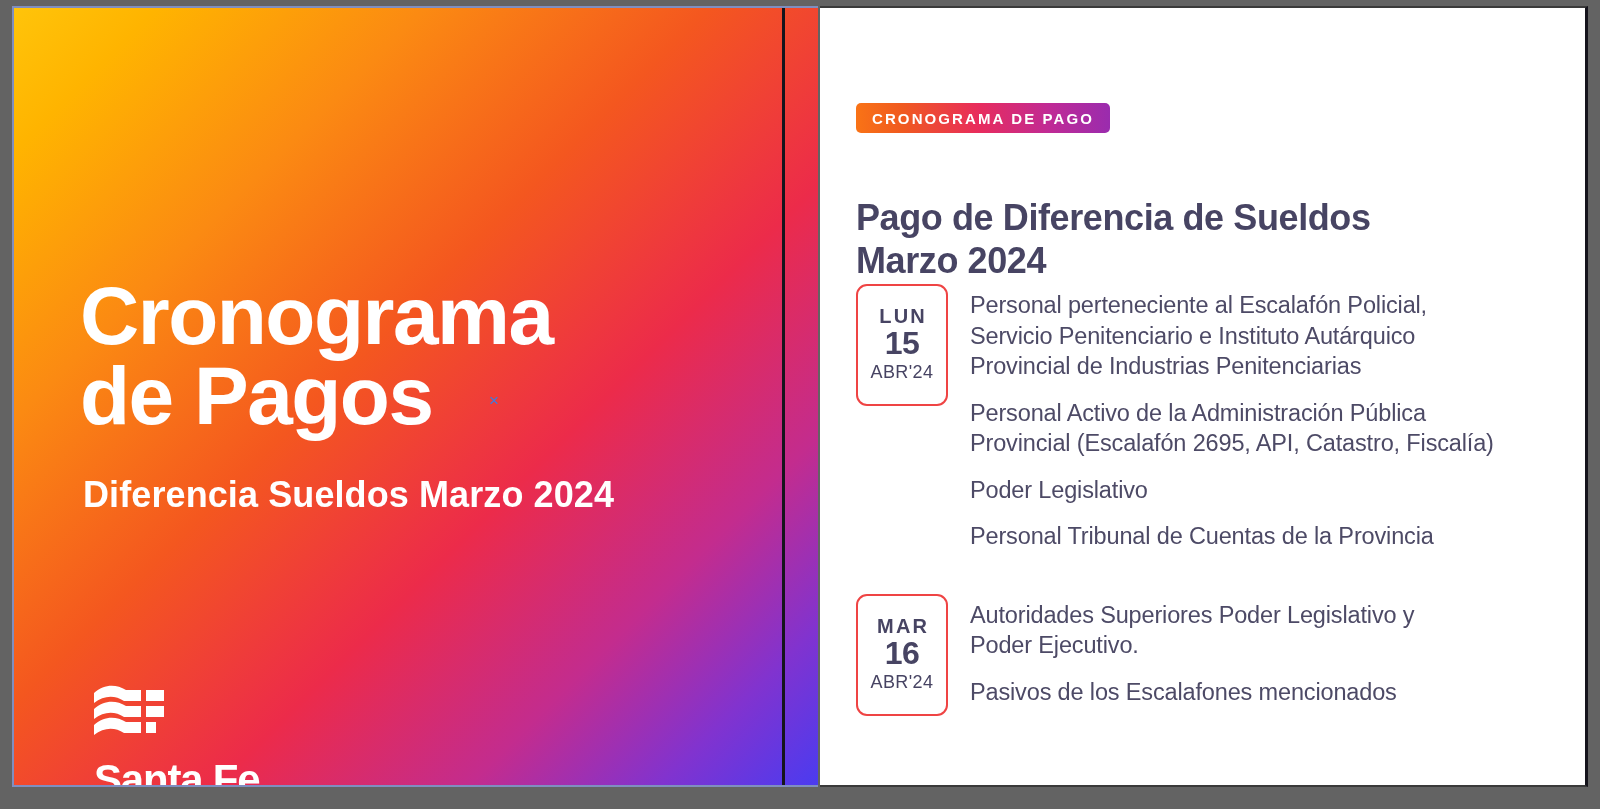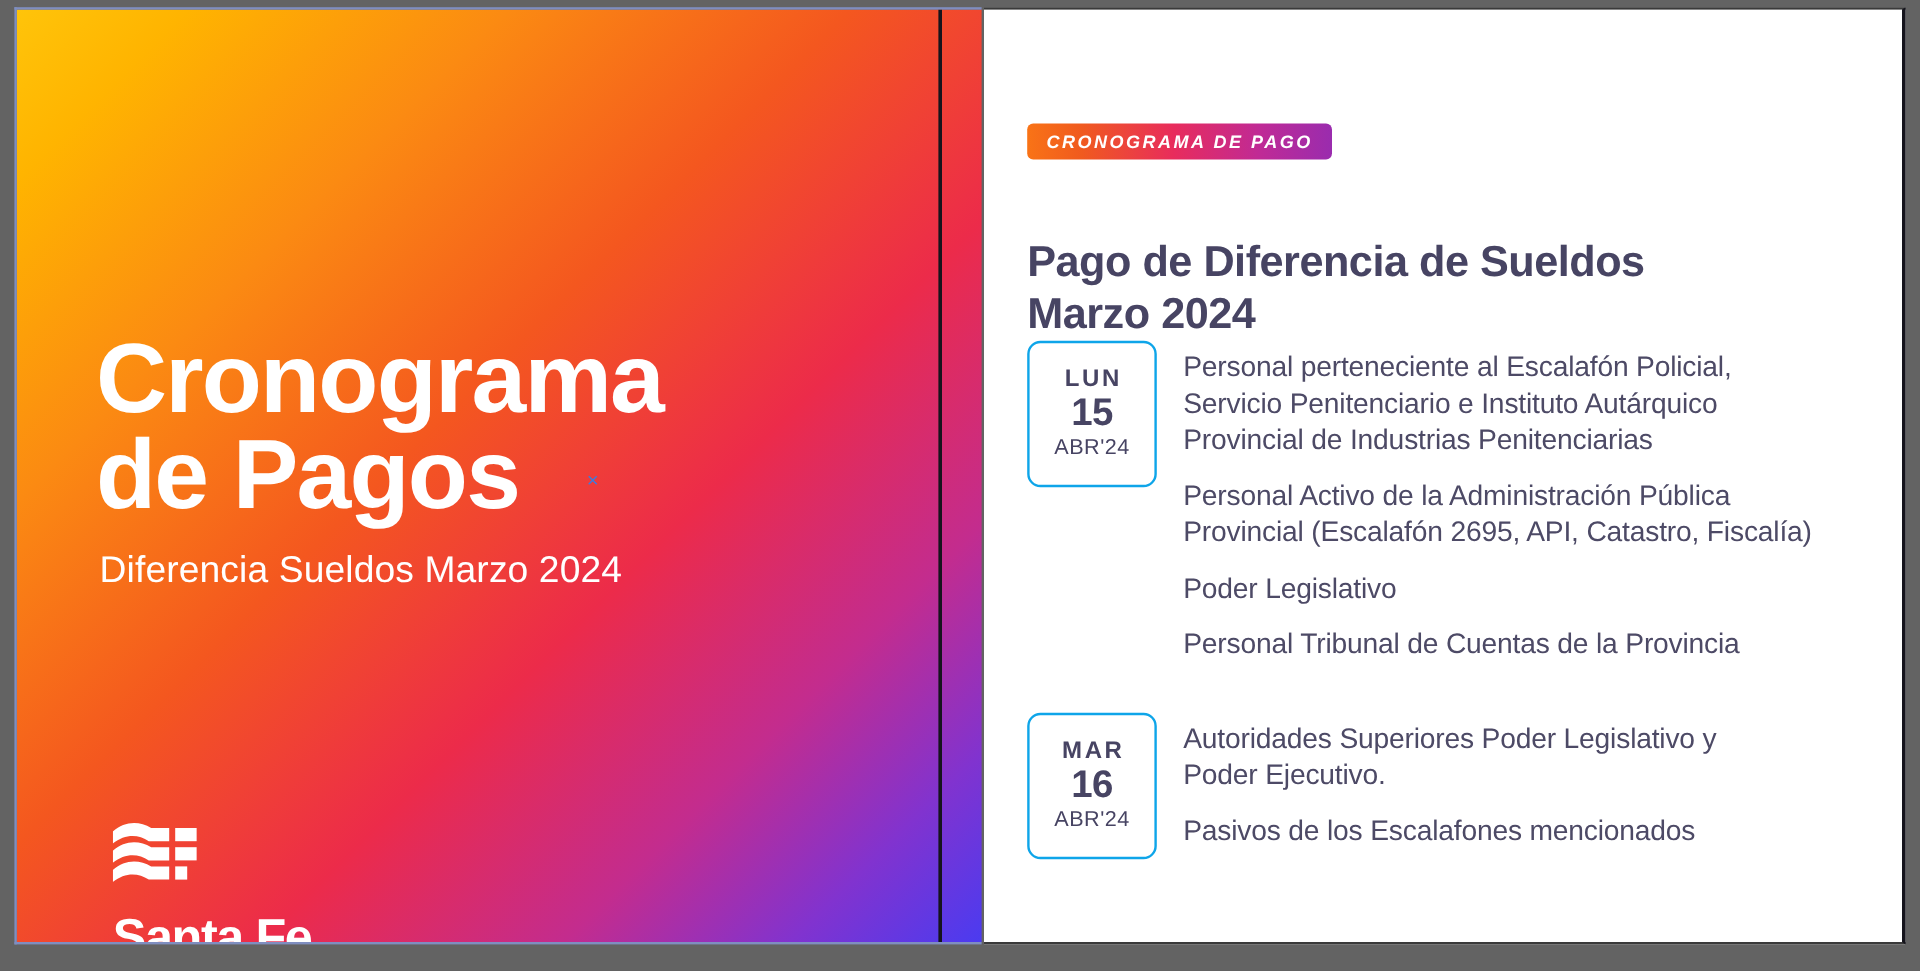--- a/index.html
+++ b/index.html
@@ -62,24 +62,24 @@
     font-size: 82px;
     line-height: 0.97;
     font-weight: 700;
     color: #ffffff;
     letter-spacing: -1.5px;
     white-space: pre-line;
   }
 
   #hero-subtitle {
     position: absolute;
-    top: 449px;
+    top: 466px;
     left: 3px;
-    font-size: 31px;
-    font-weight: 400;
+    font-size: 36px;
+    font-weight: 700;
     color: #ffffff;
     letter-spacing: 0.1px;
   }
 
   
   #cursor-x {
     position: absolute;
     left: 406px; top: 385px;
     width: 16px; height: 16px;
     color: #3b7de0;
@@ -142,21 +142,20 @@
     padding: 0 16px;
     display: inline-flex;
     align-items: center;
     border-radius: 5px;
     background: linear-gradient(90deg,
       #F97316 0%,
       #F05A1F 18%,
       #E82C5C 48%,
       #C02A95 76%,
       #9A2CAE 100%);
-    font-style: italic;
   }
   #badge-label {
     font-size: 15px;
     font-weight: 700;
     color: #ffffff;
     letter-spacing: 2.1px;
   }
 
   
   #headline {
@@ -181,23 +180,23 @@
 
   .sched-group {
     display: flex;
     align-items: flex-start;
     gap: 22px;
     margin-bottom: 42px;
   }
 
   .date-box {
     flex: 0 0 auto;
-    width: 108px;
+    width: 92px;
     min-height: 122px;
-    border: 2px solid #0ea5e9;
+    border: 2px solid #ef4444;
     border-radius: 11px;
     display: flex;
     flex-direction: column;
     align-items: center;
     justify-content: center;
     padding: 9px 4px 10px;
     background: #ffffff;
   }
   .date-dow {
     font-size: 20px;

